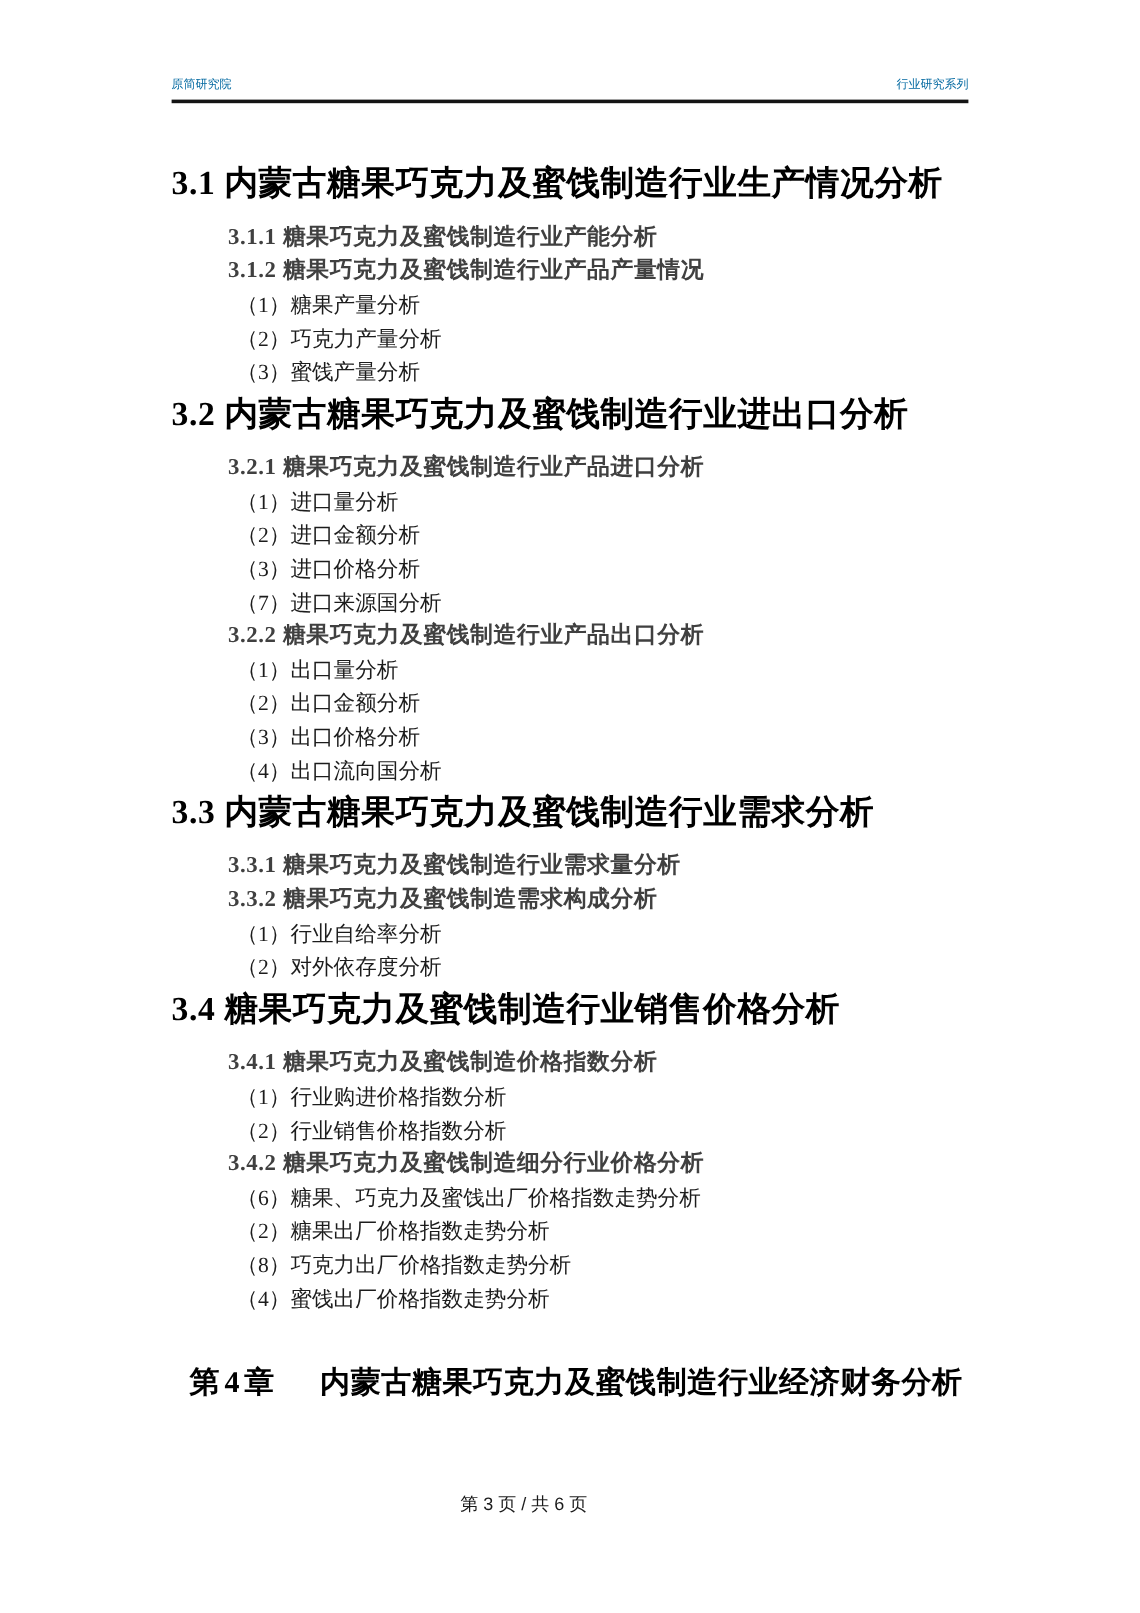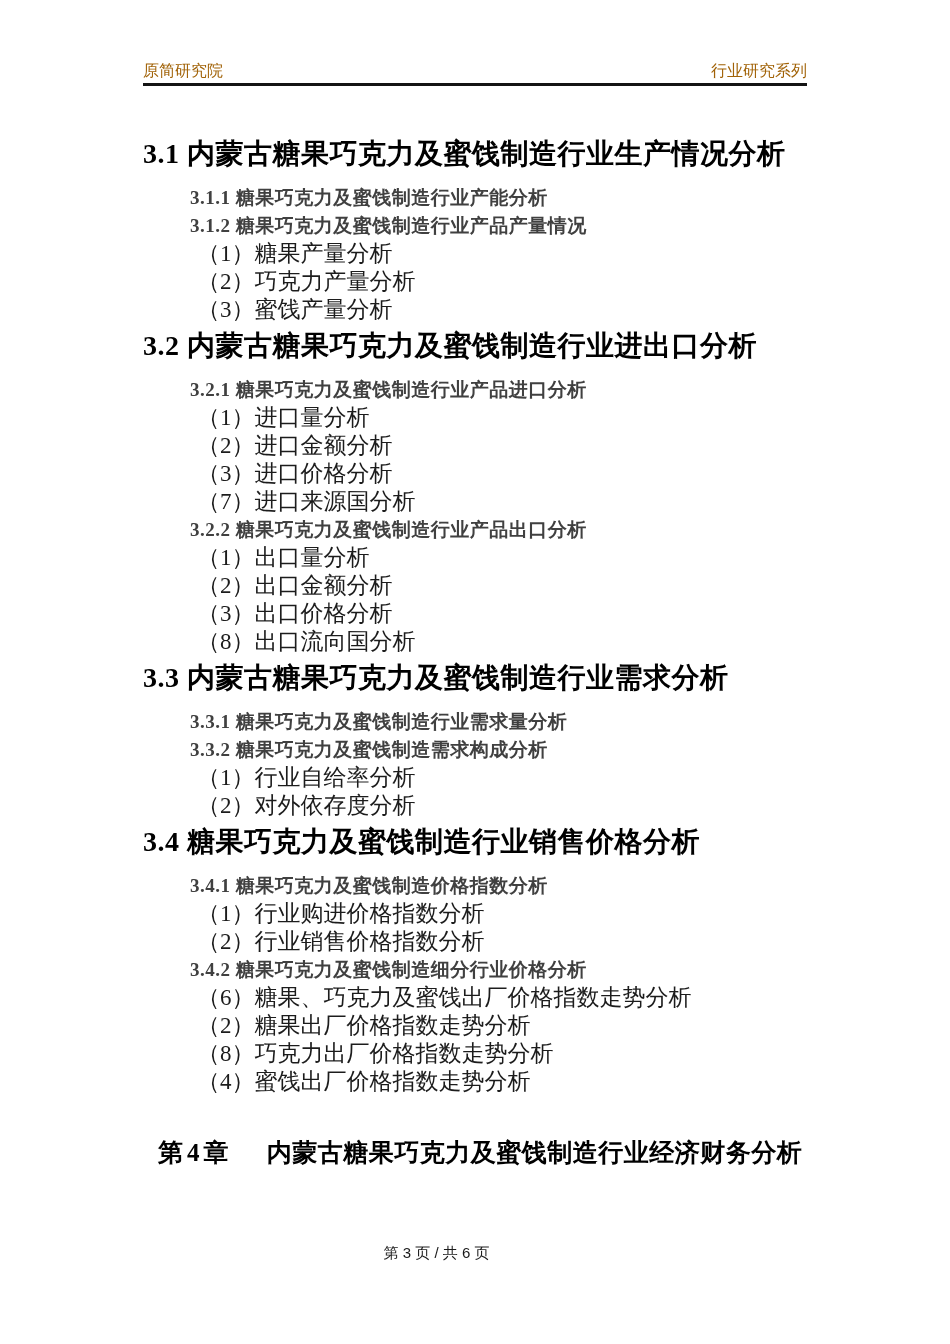--- a/index.html
+++ b/index.html
@@ -20,22 +20,22 @@
   .page-header {
     position: absolute;
     top: 62px;
     left: 143px;
     width: 664px;
     display: flex;
     justify-content: space-between;
     padding-bottom: 4px;
     border-bottom: 3px solid #141414;
     font-family: "Liberation Sans", "DejaVu Sans", sans-serif;
-    font-size: 16px;
-    color: #a16207;
+    font-size: 10px;
+    color: #0369a1;
     line-height: 17px;
   }
 
   
   .toc-content {
     position: absolute;
     top: 90px;
     left: 143px;
     width: 680px;
   }
@@ -52,21 +52,21 @@
   }
   .toc-subsection {
     font-size: 19px;
     font-weight: bold;
     color: #404040;
     line-height: 28px;
     margin: 0 0 0 47px;
     letter-spacing: 0.5px;
   }
   .toc-item {
-    font-size: 23px;
+    font-size: 18px;
     font-weight: normal;
     color: #1c1c1c;
     line-height: 28px;
     margin: 0 0 0 54px;
   }
   .chapter-heading {
     margin: 40px 0 0 15px;
     font-size: 25px;
     font-weight: bold;
     color: #000000;
@@ -112,21 +112,21 @@
     <div class="toc-section">3.2 内蒙古糖果巧克力及蜜饯制造行业进出口分析</div>
     <div class="toc-subsection">3.2.1 糖果巧克力及蜜饯制造行业产品进口分析</div>
     <div class="toc-item">（1）进口量分析</div>
     <div class="toc-item">（2）进口金额分析</div>
     <div class="toc-item">（3）进口价格分析</div>
     <div class="toc-item">（7）进口来源国分析</div>
     <div class="toc-subsection">3.2.2 糖果巧克力及蜜饯制造行业产品出口分析</div>
     <div class="toc-item">（1）出口量分析</div>
     <div class="toc-item">（2）出口金额分析</div>
     <div class="toc-item">（3）出口价格分析</div>
-    <div class="toc-item">（8）出口流向国分析</div>
+    <div class="toc-item">（4）出口流向国分析</div>
     <div class="toc-section">3.3 内蒙古糖果巧克力及蜜饯制造行业需求分析</div>
     <div class="toc-subsection">3.3.1 糖果巧克力及蜜饯制造行业需求量分析</div>
     <div class="toc-subsection">3.3.2 糖果巧克力及蜜饯制造需求构成分析</div>
     <div class="toc-item">（1）行业自给率分析</div>
     <div class="toc-item">（2）对外依存度分析</div>
     <div class="toc-section">3.4 糖果巧克力及蜜饯制造行业销售价格分析</div>
     <div class="toc-subsection">3.4.1 糖果巧克力及蜜饯制造价格指数分析</div>
     <div class="toc-item">（1）行业购进价格指数分析</div>
     <div class="toc-item">（2）行业销售价格指数分析</div>
     <div class="toc-subsection">3.4.2 糖果巧克力及蜜饯制造细分行业价格分析</div>

